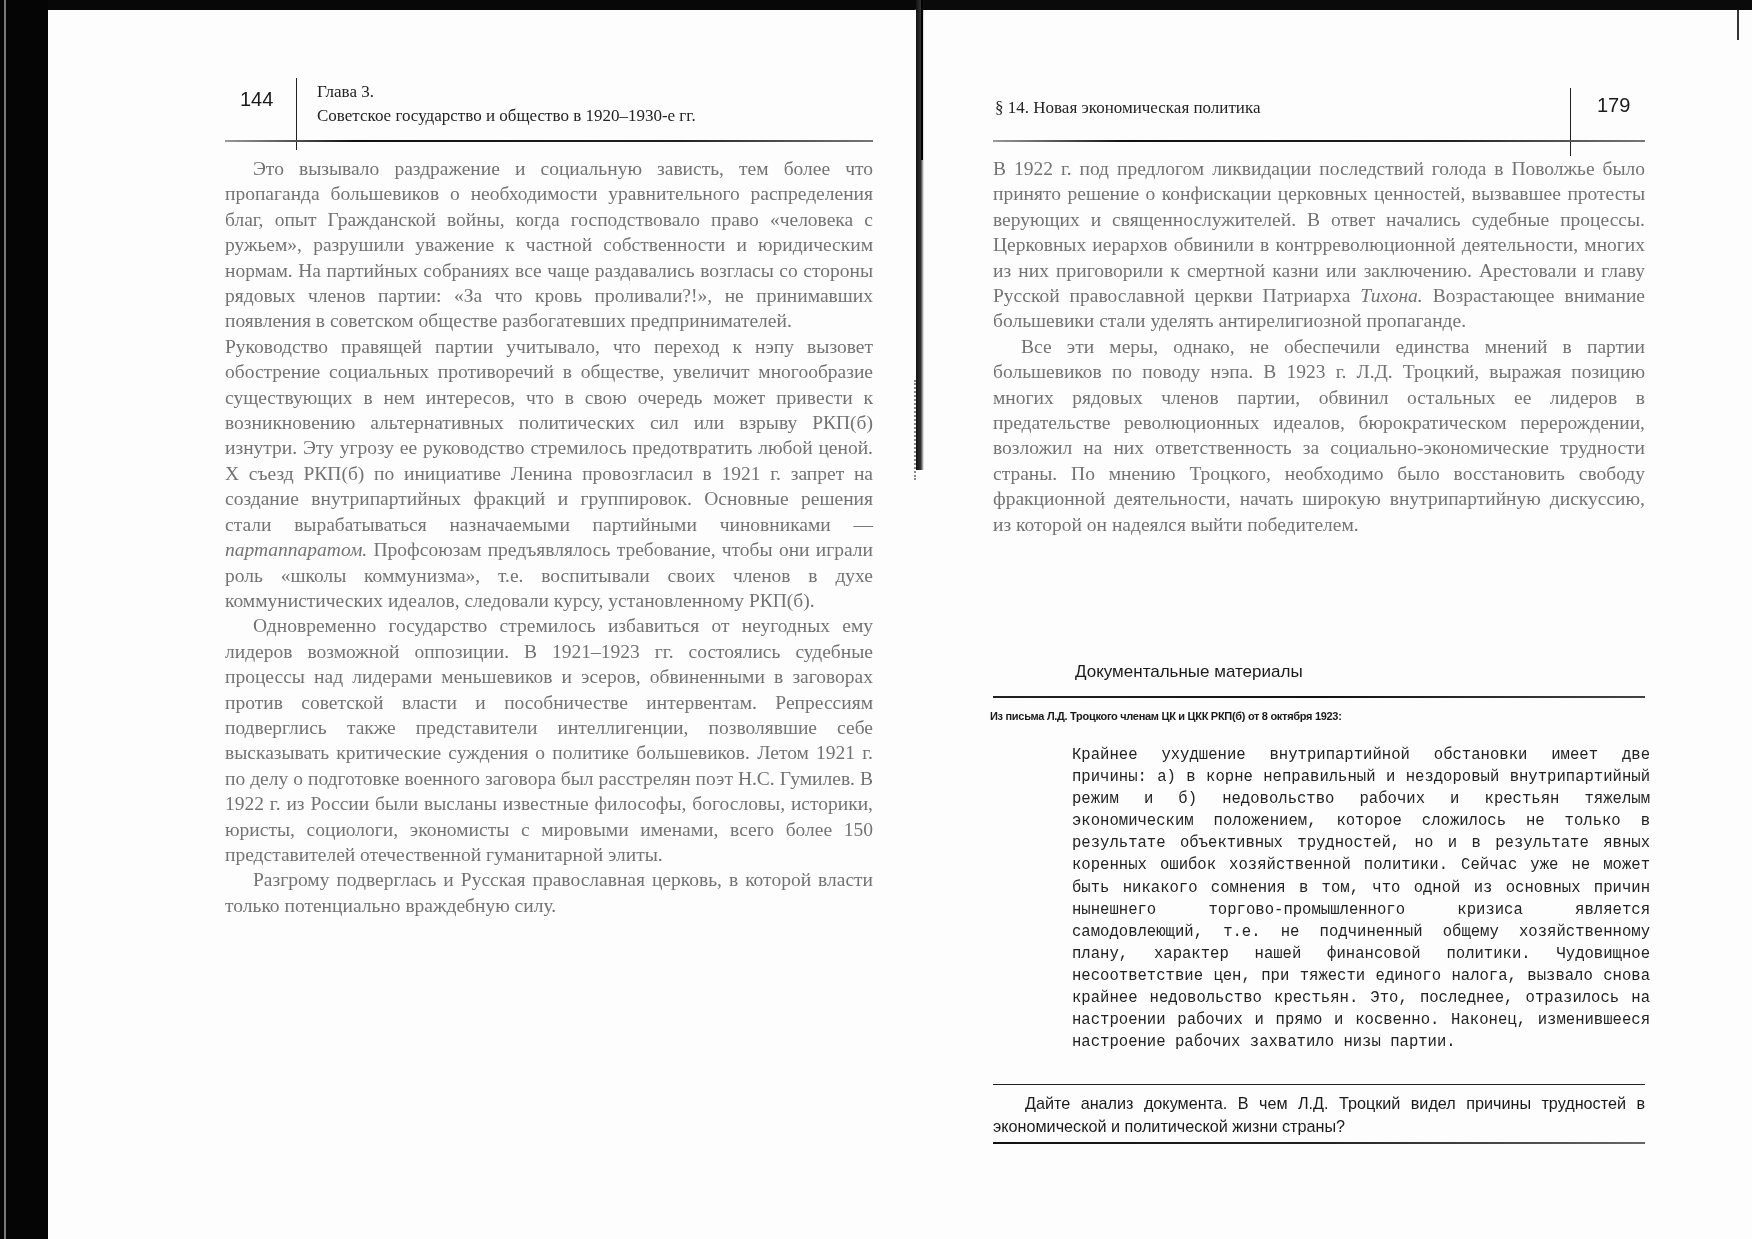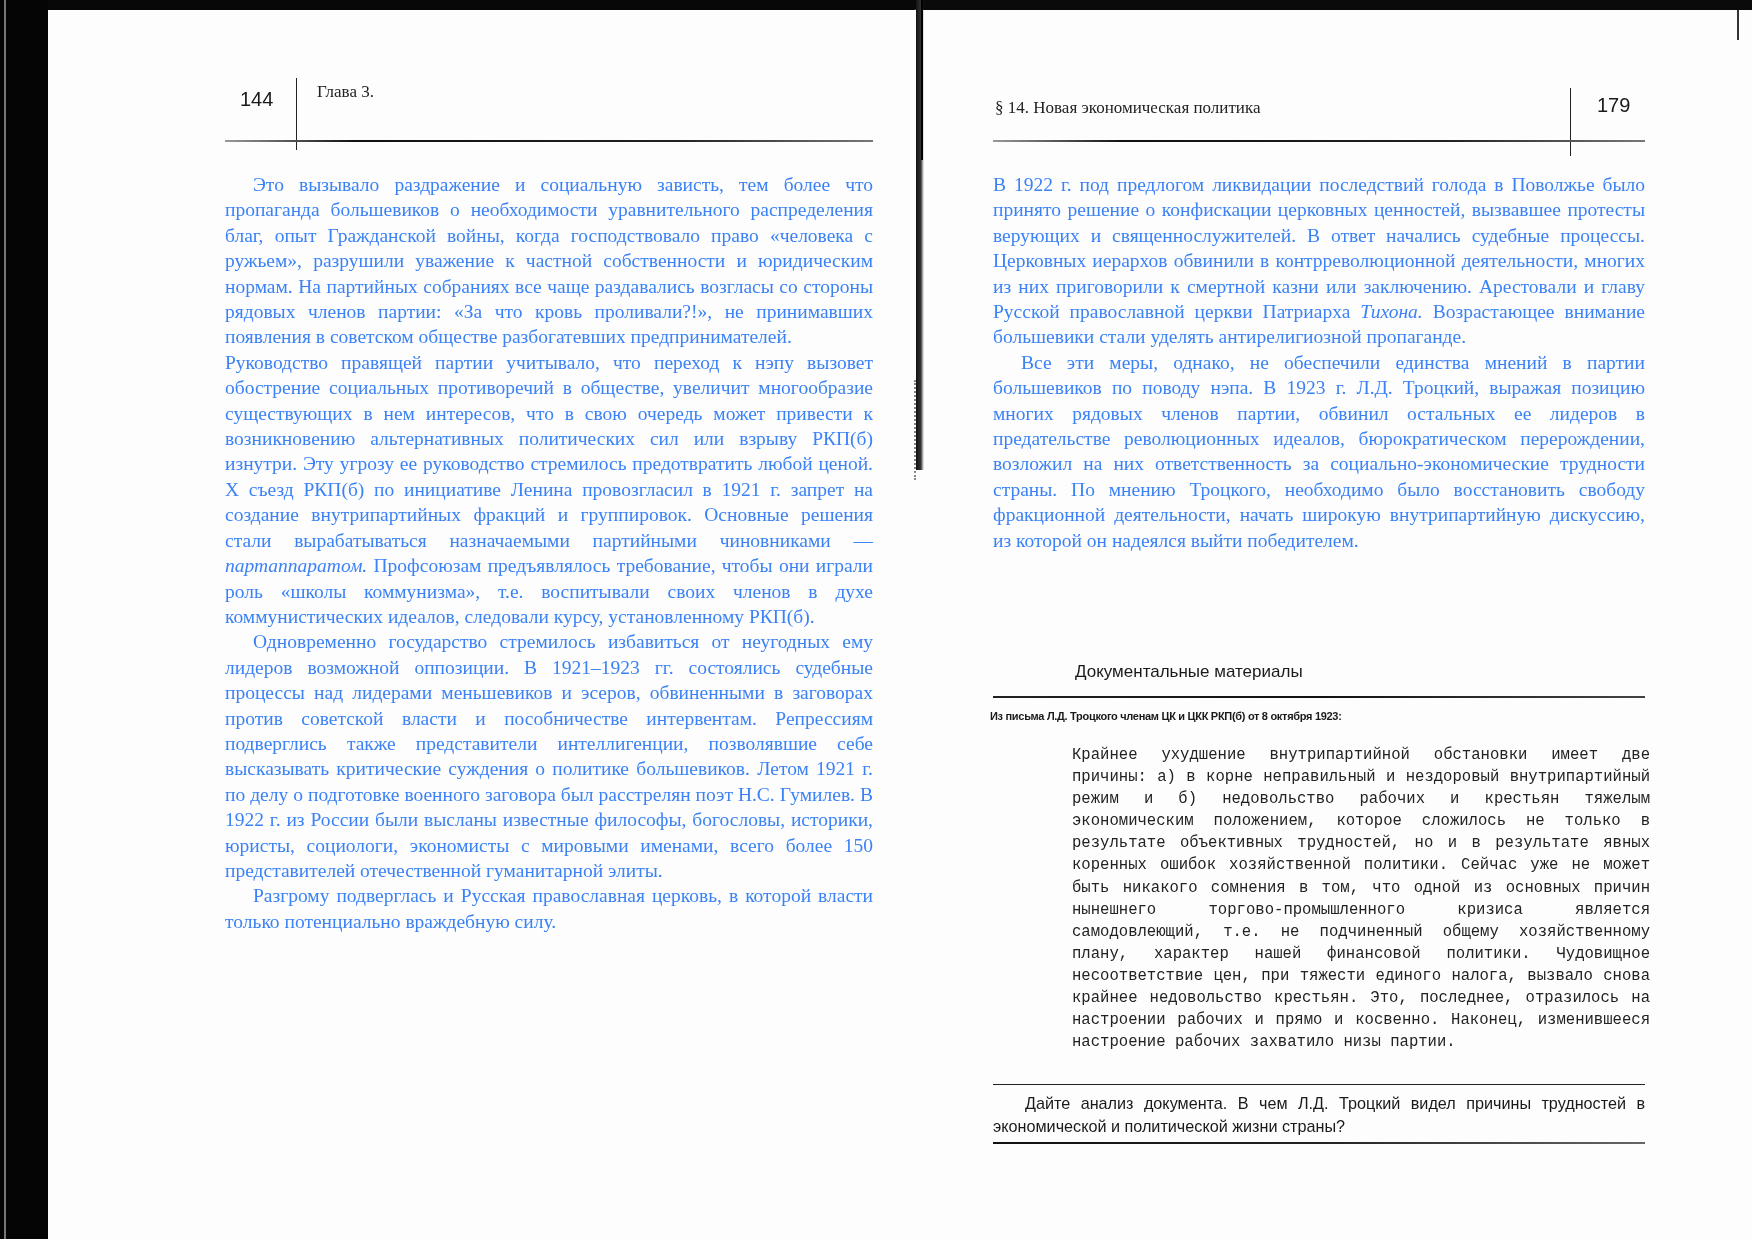--- a/index.html
+++ b/index.html
@@ -30,21 +30,21 @@
   .page-right .hdr-vline { left: 585px; top: 10px; height: 68px; }
   .hdr-title { position: absolute; font-family: "Liberation Serif", serif; font-size: 17px; line-height: 24px; color: #222; }
   .page-left .hdr-title { left: 117px; top: 2px; }
   .page-right .hdr-title { left: 10px; top: 18px; }
   .hdr-rule { position: absolute; height: 2px; background: linear-gradient(to right, #999, #111 20%, #222 70%, #777); }
   .page-left .hdr-rule { left: 25px; top: 62px; width: 648px; }
   .page-right .hdr-rule { left: 8px; top: 62px; width: 652px; }
 
   .body-text {
     position: absolute; font-family: "Liberation Serif", serif; font-size: 19.5px; line-height: 25.4px;
-    text-align: justify; color: #3b82f6; margin-top: 16px;
+    text-align: justify; color: #737373;
   }
   .body-text p { margin: 0; text-indent: 28px; }
   .body-text p.noindent { text-indent: 0; }
   .page-left .body-text { left: 25px; top: 156px; width: 648px; }
   .page-right .body-text { left: 8px; top: 156px; width: 652px; }
   .sect-heading { font-weight: bold; text-align: center; margin: 24px 0 0 0; text-indent: 0 !important; font-size: 19px; padding-right: 30px; }
   em { font-style: italic; }
 
   .doc-heading { position: absolute; left: 90px; top: 662px; font-family: "Liberation Sans", sans-serif; font-weight: normal; font-size: 17px; }
   .doc-rule { position: absolute; left: 8px; top: 696px; width: 652px; height: 2px; background: linear-gradient(to right, #222, #111 50%, #444); }
@@ -74,20 +74,21 @@
 <div class="gutter2"></div>
 <div class="gutter-dots"></div>
 <div class="page-edge-mark"></div>
 
 <div class="page page-left">
   <div class="header">
     <div class="page-num">144</div>
     <div class="hdr-vline"></div>
     <div class="hdr-title">
       <div>Глава 3.</div>
+      <div>Советское государство и общество в 1920–1930-е гг.</div>
     </div>
     <div class="hdr-rule"></div>
   </div>
 
   <div class="body-text">
     <p>Это вызывало раздражение и социальную зависть, тем более что пропаганда большевиков о необходимости уравнительного распределения благ, опыт Гражданской войны, когда господствовало право «человека с ружьем», разрушили уважение к частной собственности и юридическим нормам. На партийных собраниях все чаще раздавались возгласы со стороны рядовых членов партии: «За что кровь проливали?!», не принимавших появления в советском обществе разбогатевших предпринимателей.</p>
     <p class="noindent"><span>Руководство правящей партии учитывало, что переход к нэпу вызовет обострение социальных противоречий в обществе, увеличит многообразие существующих в нем интересов, что в свою очередь может привести к возникновению альтернативных политических сил или взрыву РКП(б) изнутри. Эту угрозу ее руководство стремилось предотвратить любой ценой. X съезд РКП(б) по инициативе Ленина провозгласил в 1921 г. запрет на создание внутрипартийных фракций и группировок. Основные решения стали вырабатываться назначаемыми партийными чиновниками — </span><em>партаппаратом.</em><span> Профсоюзам предъявлялось требование, чтобы они играли роль «школы коммунизма», т.е. воспитывали своих членов в духе коммунистических идеалов, следовали курсу, установленному РКП(б).</span></p>
     <p>Одновременно государство стремилось избавиться от неугодных ему лидеров возможной оппозиции. В 1921–1923 гг. состоялись судебные процессы над лидерами меньшевиков и эсеров, обвиненными в заговорах против советской власти и пособничестве интервентам. Репрессиям подверглись также представители интеллигенции, позволявшие себе высказывать критические суждения о политике большевиков. Летом 1921 г. по делу о подготовке военного заговора был расстрелян поэт Н.С. Гумилев. В 1922 г. из России были высланы известные философы, богословы, историки, юристы, социологи, экономисты с мировыми именами, всего более 150 представителей отечественной гуманитарной элиты.</p>
     <p>Разгрому подверглась и Русская православная церковь, в которой власти только потенциально враждебную силу.</p>
   </div>

